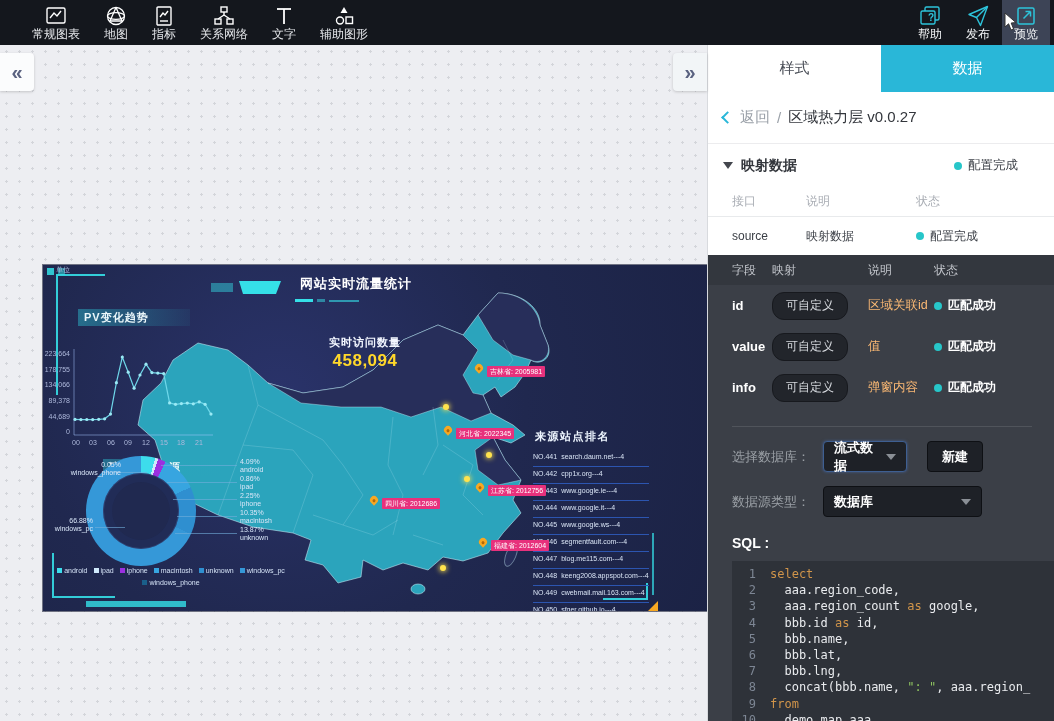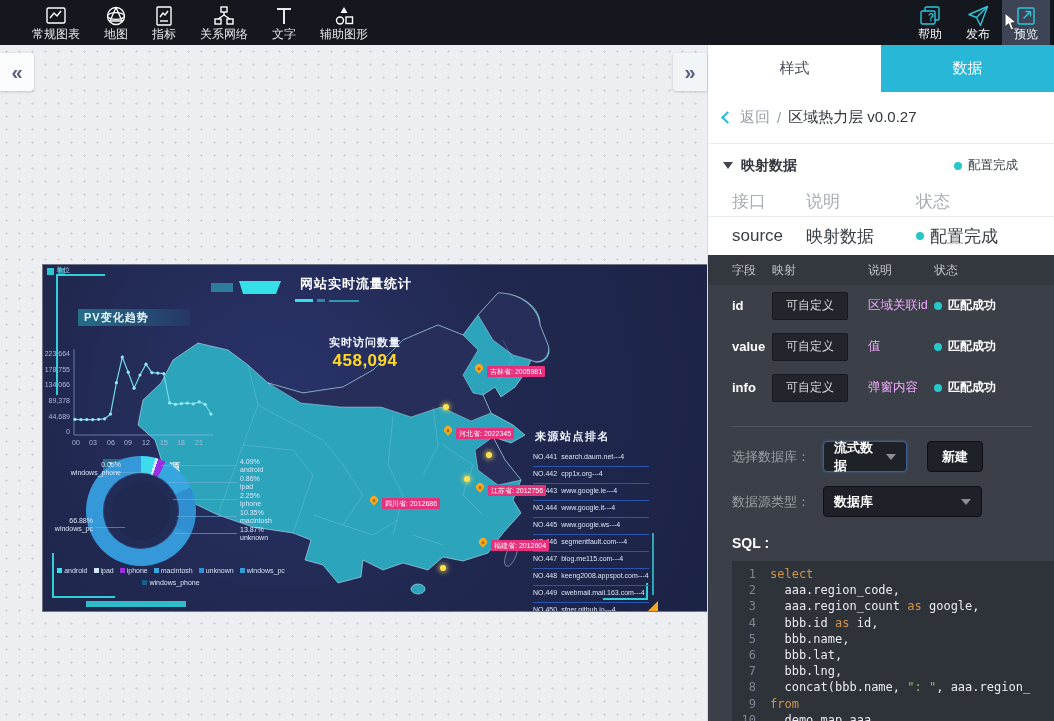--- a/index.html
+++ b/index.html
@@ -89,37 +89,37 @@
   .crumb .back { color:#9aa0a8; margin-right:7px; cursor:pointer; }
   .crumb .sep { color:#9aa0a8; margin-right:7px; }
   .crumb .ttl { color:#33363c; }
   .map-head { height:43px; flex:none; display:flex; align-items:center; padding:0 36px 0 15px;
               font-size:14px; }
   .tri { width:0; height:0; border-left:5px solid transparent; border-right:5px solid transparent;
          border-top:7px solid #43464d; margin-right:8px; cursor:pointer; }
   .map-head .mt { color:#33363c; font-weight:bold; flex:1; }
   .dot { width:8px; height:8px; border-radius:50%; background:#27c6c9; margin-right:6px; flex:none; }
   .map-head .st { color:#3a3e45; font-size:12.5px; }
-  .iface { flex:none; font-size:17px; }
+  .iface { flex:none; font-size:12px; }
   .iface .hd { display:flex; color:#a9adb4; height:30px; align-items:center;
                border-bottom:1px solid #e8eaec; }
   .iface .rw { display:flex; color:#3a3e45; height:38px; align-items:center; }
   .c1 { width:98px; padding-left:24px; } .c2 { width:110px; } .c3 { flex:1; display:flex; align-items:center; }
   .dark { flex:1; background:#3b3f47; display:flex; flex-direction:column; overflow:hidden;
           color:#e7e9ec; }
   .fhead { height:30px; flex:none; background:#33373e; display:flex; align-items:center;
            font-size:12px; color:#c3c6cc; }
   .f1 { width:40px; padding-left:24px; box-sizing:content-box; } .f2 { width:96px; }
   .f3 { width:66px; } .f4 { flex:1; display:flex; align-items:center; }
   .frow { height:41px; flex:none; display:flex; align-items:center; font-size:13px; }
   .fname { font-weight:bold; color:#fff; }
-  .custbtn { width:76px; height:28px; background:#22252b; border:1px solid #17191e; border-radius:2px;
+  .custbtn { width:76px; height:28px; background:#22252b; border:1px solid #17191e; border-radius:12px;
              color:#d5d8dd; font-size:12px; display:flex; align-items:center; justify-content:center;
              cursor:pointer; }
-  .fdesc { color:#f0abfc; font-size:12.5px; }
+  .fdesc { color:#fdba74; font-size:12.5px; }
   .fstat { color:#fff; font-weight:bold; font-size:12px; }
   .divider { height:1px; background:#50545b; margin:18px 22px 0 24px; flex:none; }
   .dsrow { display:flex; align-items:center; margin:14px 24px 0; flex:none; }
   .dslabel { width:91px; color:#9ba0a6; font-size:13px; }
   .select { height:31px; background:#1e2127; border:1px solid #0e1014; border-radius:4px;
             color:#fff; font-size:13px; font-weight:bold; display:flex; align-items:center;
             padding:0 10px; cursor:pointer; }
   .select .caret { width:0; height:0; border-left:5px solid transparent; border-right:5px solid transparent;
                    border-top:6px solid #8a8f96; margin-left:auto; }
   .sel-type { width:159px; }

